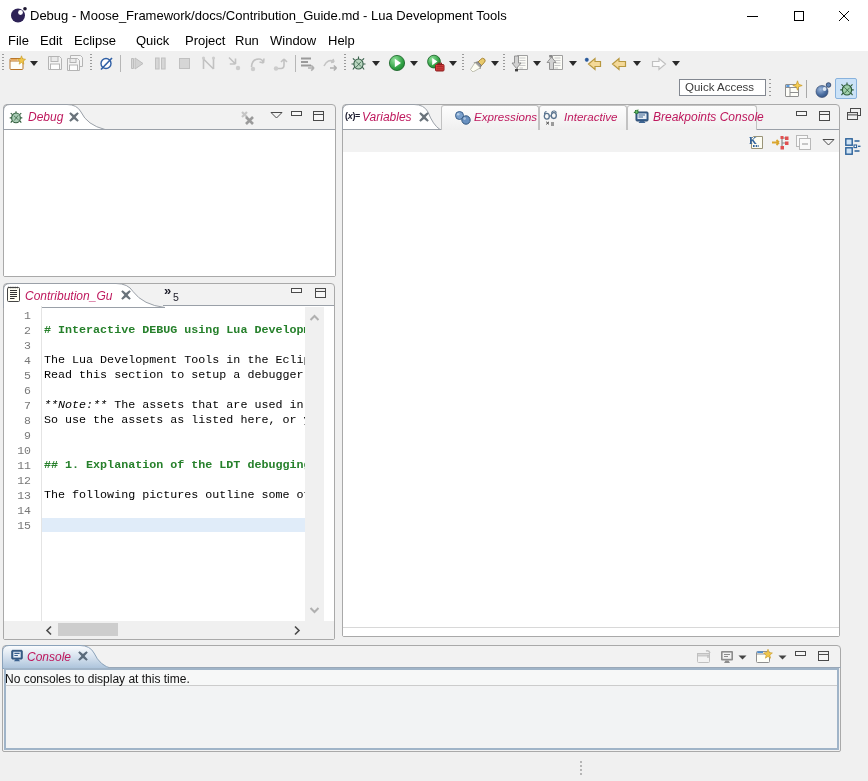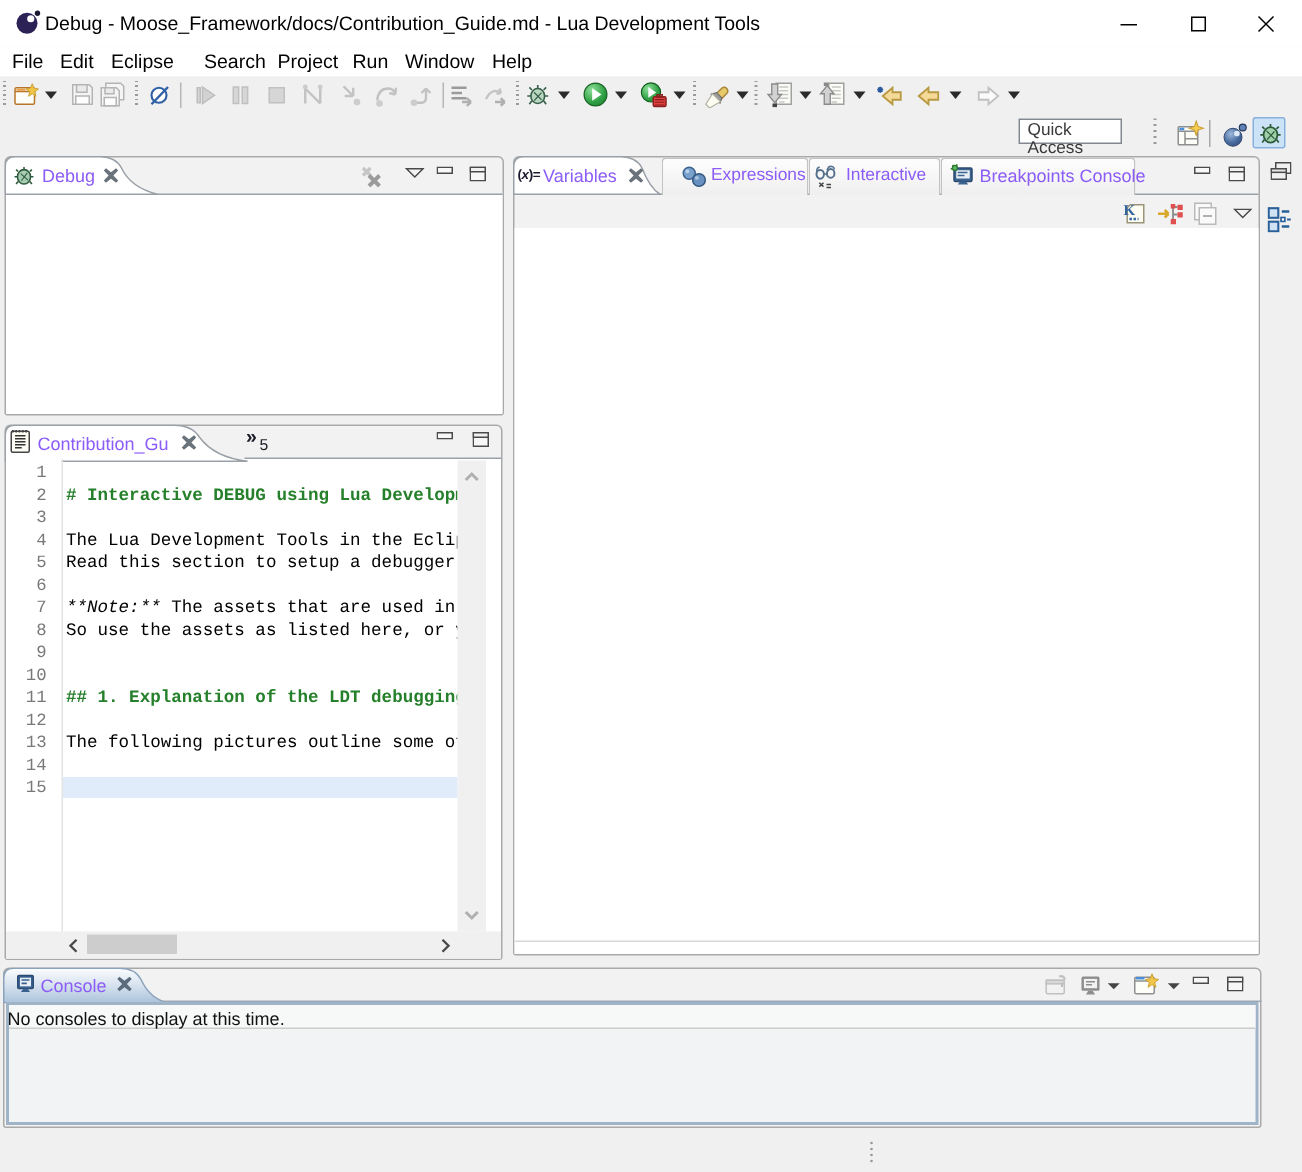--- a/index.html
+++ b/index.html
@@ -5,26 +5,26 @@
 * { margin:0; padding:0; box-sizing:border-box; }
 html,body { width:868px; height:781px; overflow:hidden; background:#f0f0f0;
   font-family:"Liberation Sans", sans-serif; }
 .abs { position:absolute; }
 #titlebar { left:0; top:0; width:868px; height:31px; background:#ffffff; }
 #title-text { left:30px; top:8px; font-size:13px; color:#000; }
 #menubar { left:0; top:31px; width:868px; height:20px; background:#ffffff; }
 .menu-item { position:absolute; top:2px; font-size:13px; color:#000; }
 #toolbar { left:0; top:51px; width:868px; height:25px; background:#f0f0f0; }
 #qarow { left:0; top:76px; width:868px; height:28px; background:#f0f0f0; }
-#qabox { left:679px; top:79px; width:69px; height:17px; background:#fff;
+#qabox { left:679px; top:79px; width:87px; height:17px; background:#fff;
   border:1px solid #828790; font-size:11.5px; color:#3a3a3a; padding:1px 0 0 5px; }
 .panel { position:absolute; background:#f2f2f2; border:1px solid #a9a9a9;
   border-radius:4px 4px 2px 2px; }
 .pcontent { position:absolute; background:#ffffff; }
-.tabtxt { font-size:12px; color:#8b5cf6; }
+.tabtxt { font-size:12px; color:#be185d;font-style:italic; }
 svg { display:block; }
 .ico { position:absolute; }
 .mdh { color:#26802b; font-weight:bold; }
 .utab { position:absolute; height:25px; border:1px solid #c2c2c2; border-bottom:none;
   border-radius:3px 3px 0 0; background:linear-gradient(#fdfdfd,#efefef); }
 .dotsep { position:absolute; width:2px; height:18px; top:54px;
   background-image:repeating-linear-gradient(#9a9a9a 0 1px, transparent 1px 3px); }
 .solsep { position:absolute; width:1px; height:17px; top:55px; background:#b6b6b6; }
 .ddtri { position:absolute; width:0; height:0; border-left:4px solid transparent;
   border-right:4px solid transparent; border-top:5px solid #2a2a2a; top:61px; }
@@ -46,21 +46,21 @@
   <rect x="5.5" y="5.5" width="9" height="9" fill="none" stroke="#000" stroke-width="1"></rect>
 </svg>
 <svg class="ico" style="left:834px;top:6px" width="20" height="20" viewBox="0 0 20 20">
   <path d="M5 5 L15 15 M15 5 L5 15" stroke="#000" stroke-width="1"></path>
 </svg>
 
 <div class="abs" id="menubar">
   <span class="menu-item" style="left:8px">File</span>
   <span class="menu-item" style="left:40px">Edit</span>
   <span class="menu-item" style="left:74px">Eclipse</span>
-  <span class="menu-item" style="left:136px">Search</span>
+  <span class="menu-item" style="left:136px">Quick</span>
   <span class="menu-item" style="left:185px">Project</span>
   <span class="menu-item" style="left:235px">Run</span>
   <span class="menu-item" style="left:270px">Window</span>
   <span class="menu-item" style="left:328px">Help</span>
 </div>
 
 <div class="abs" id="toolbar"></div>
 <div class="dotsep" style="left:2px"></div>
 
 <svg class="ico" style="left:9px;top:55px" width="18" height="17" viewBox="0 0 18 17">

